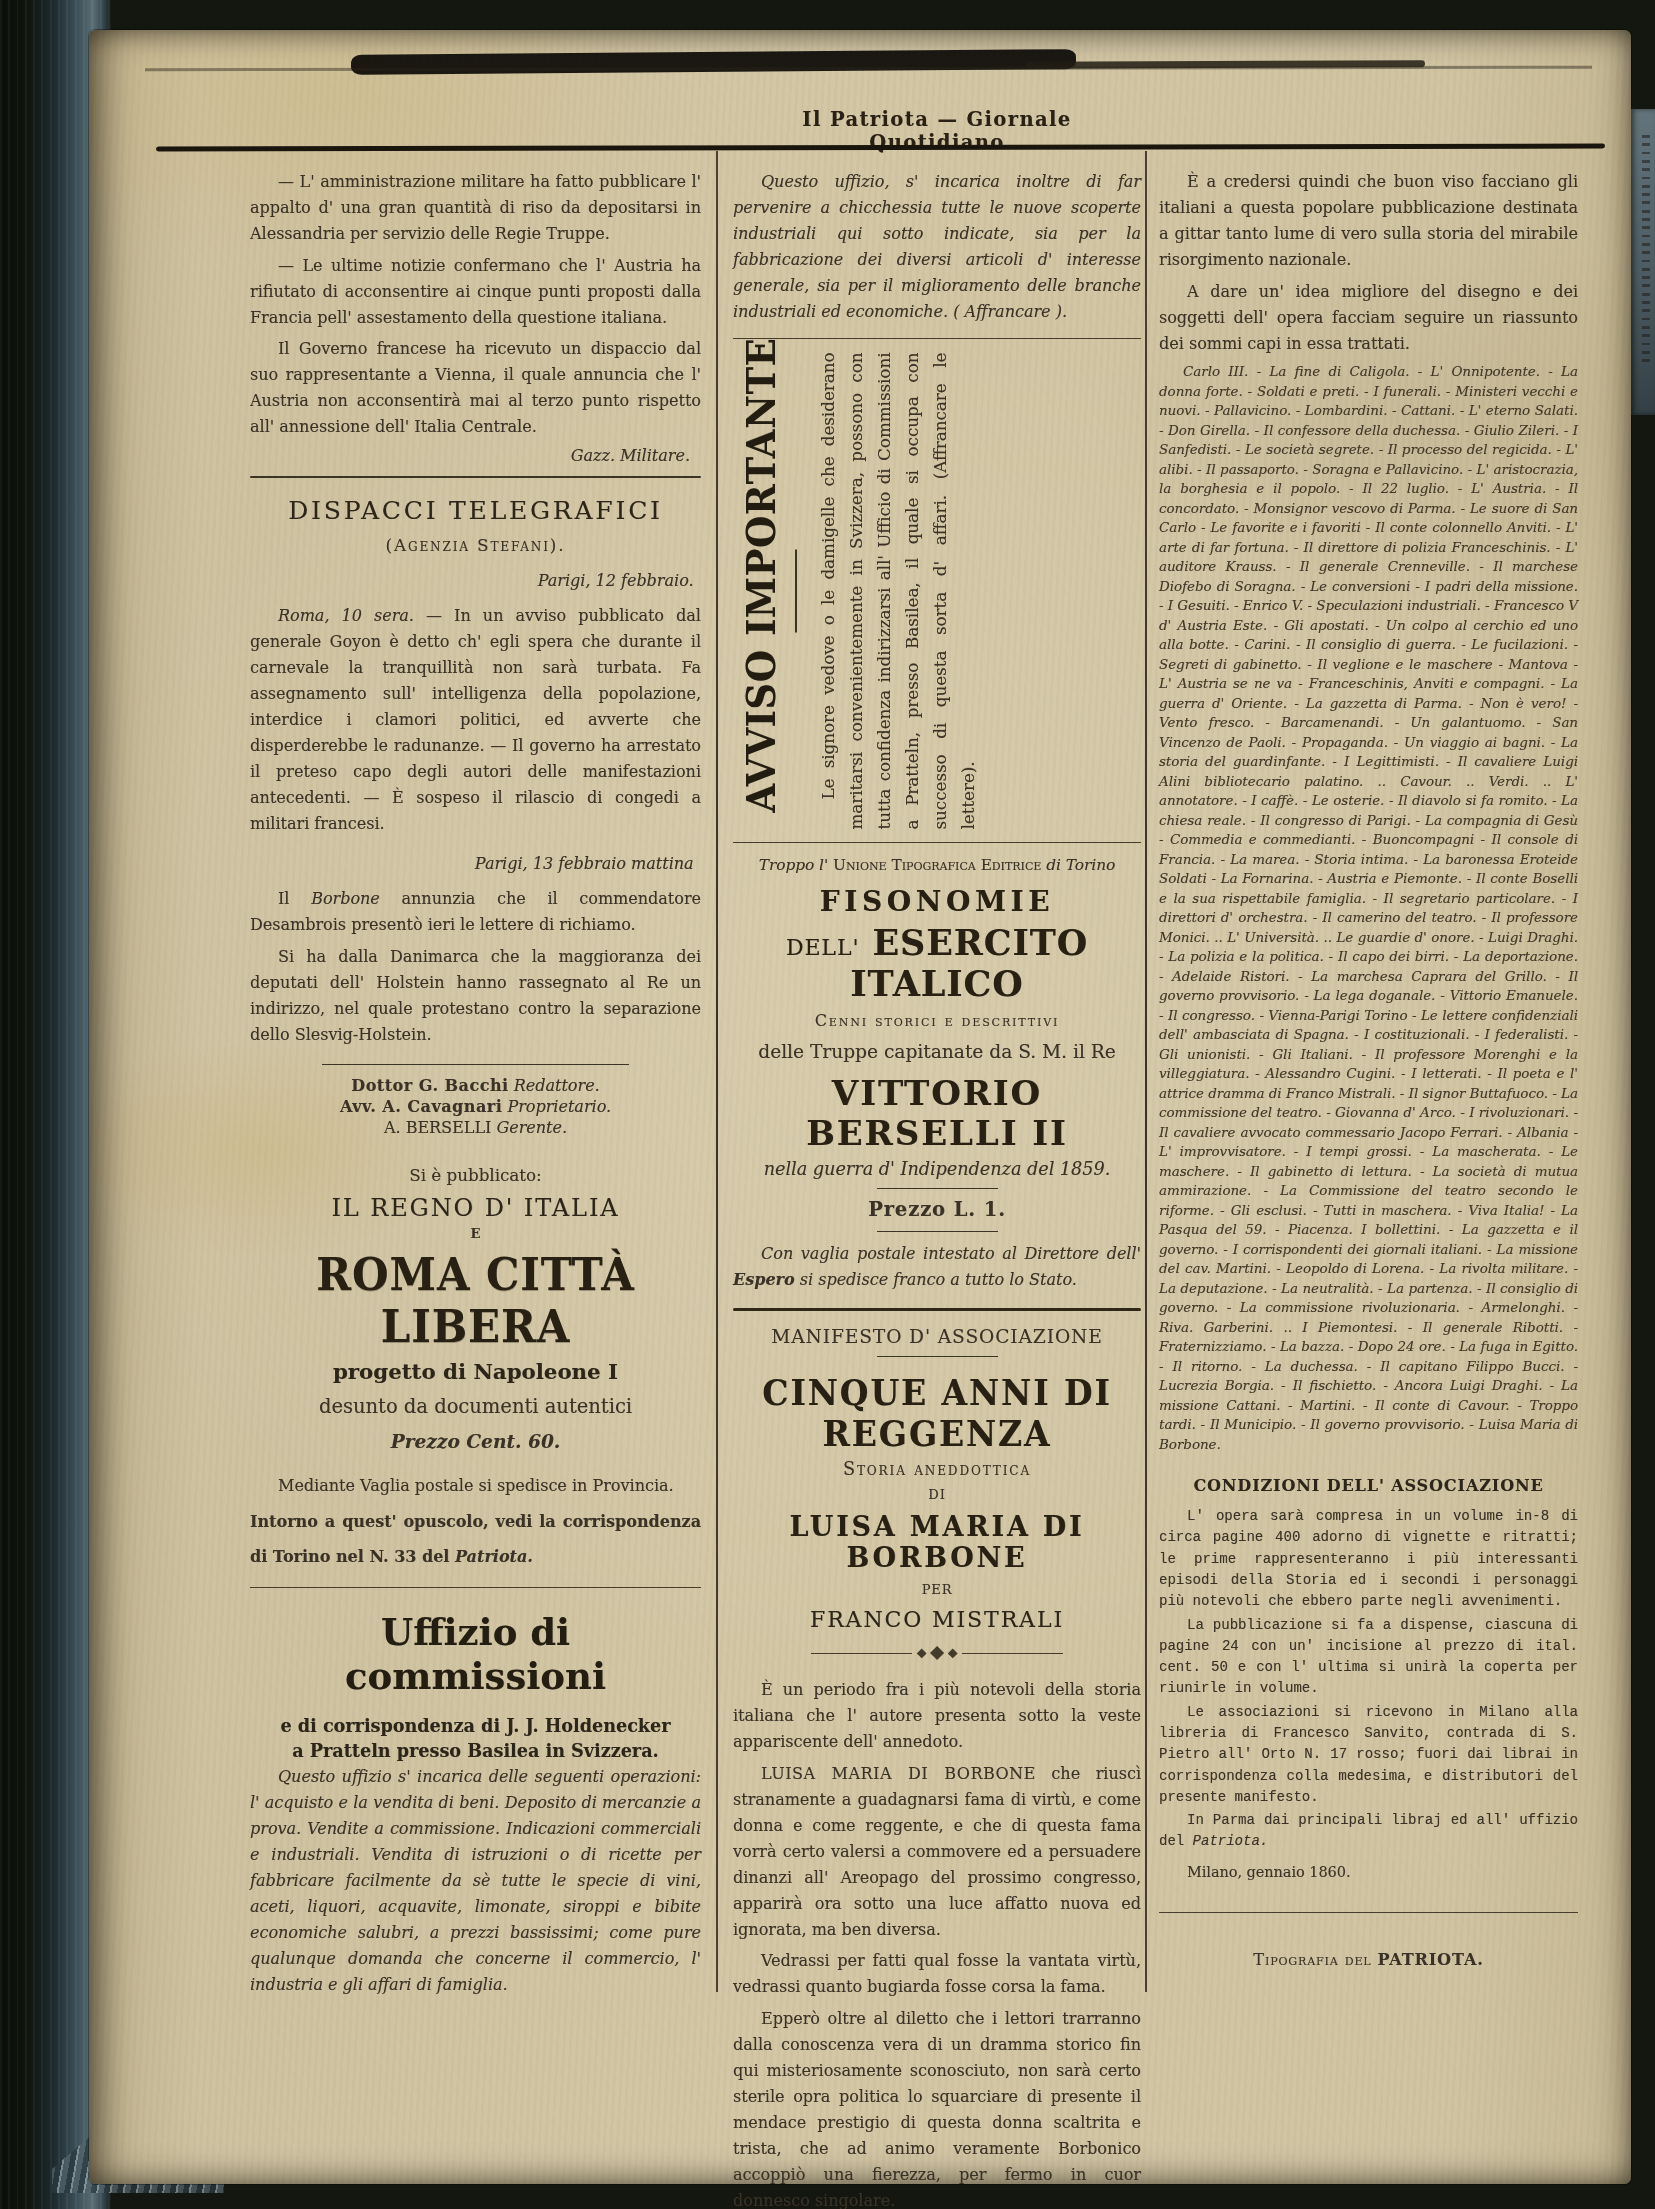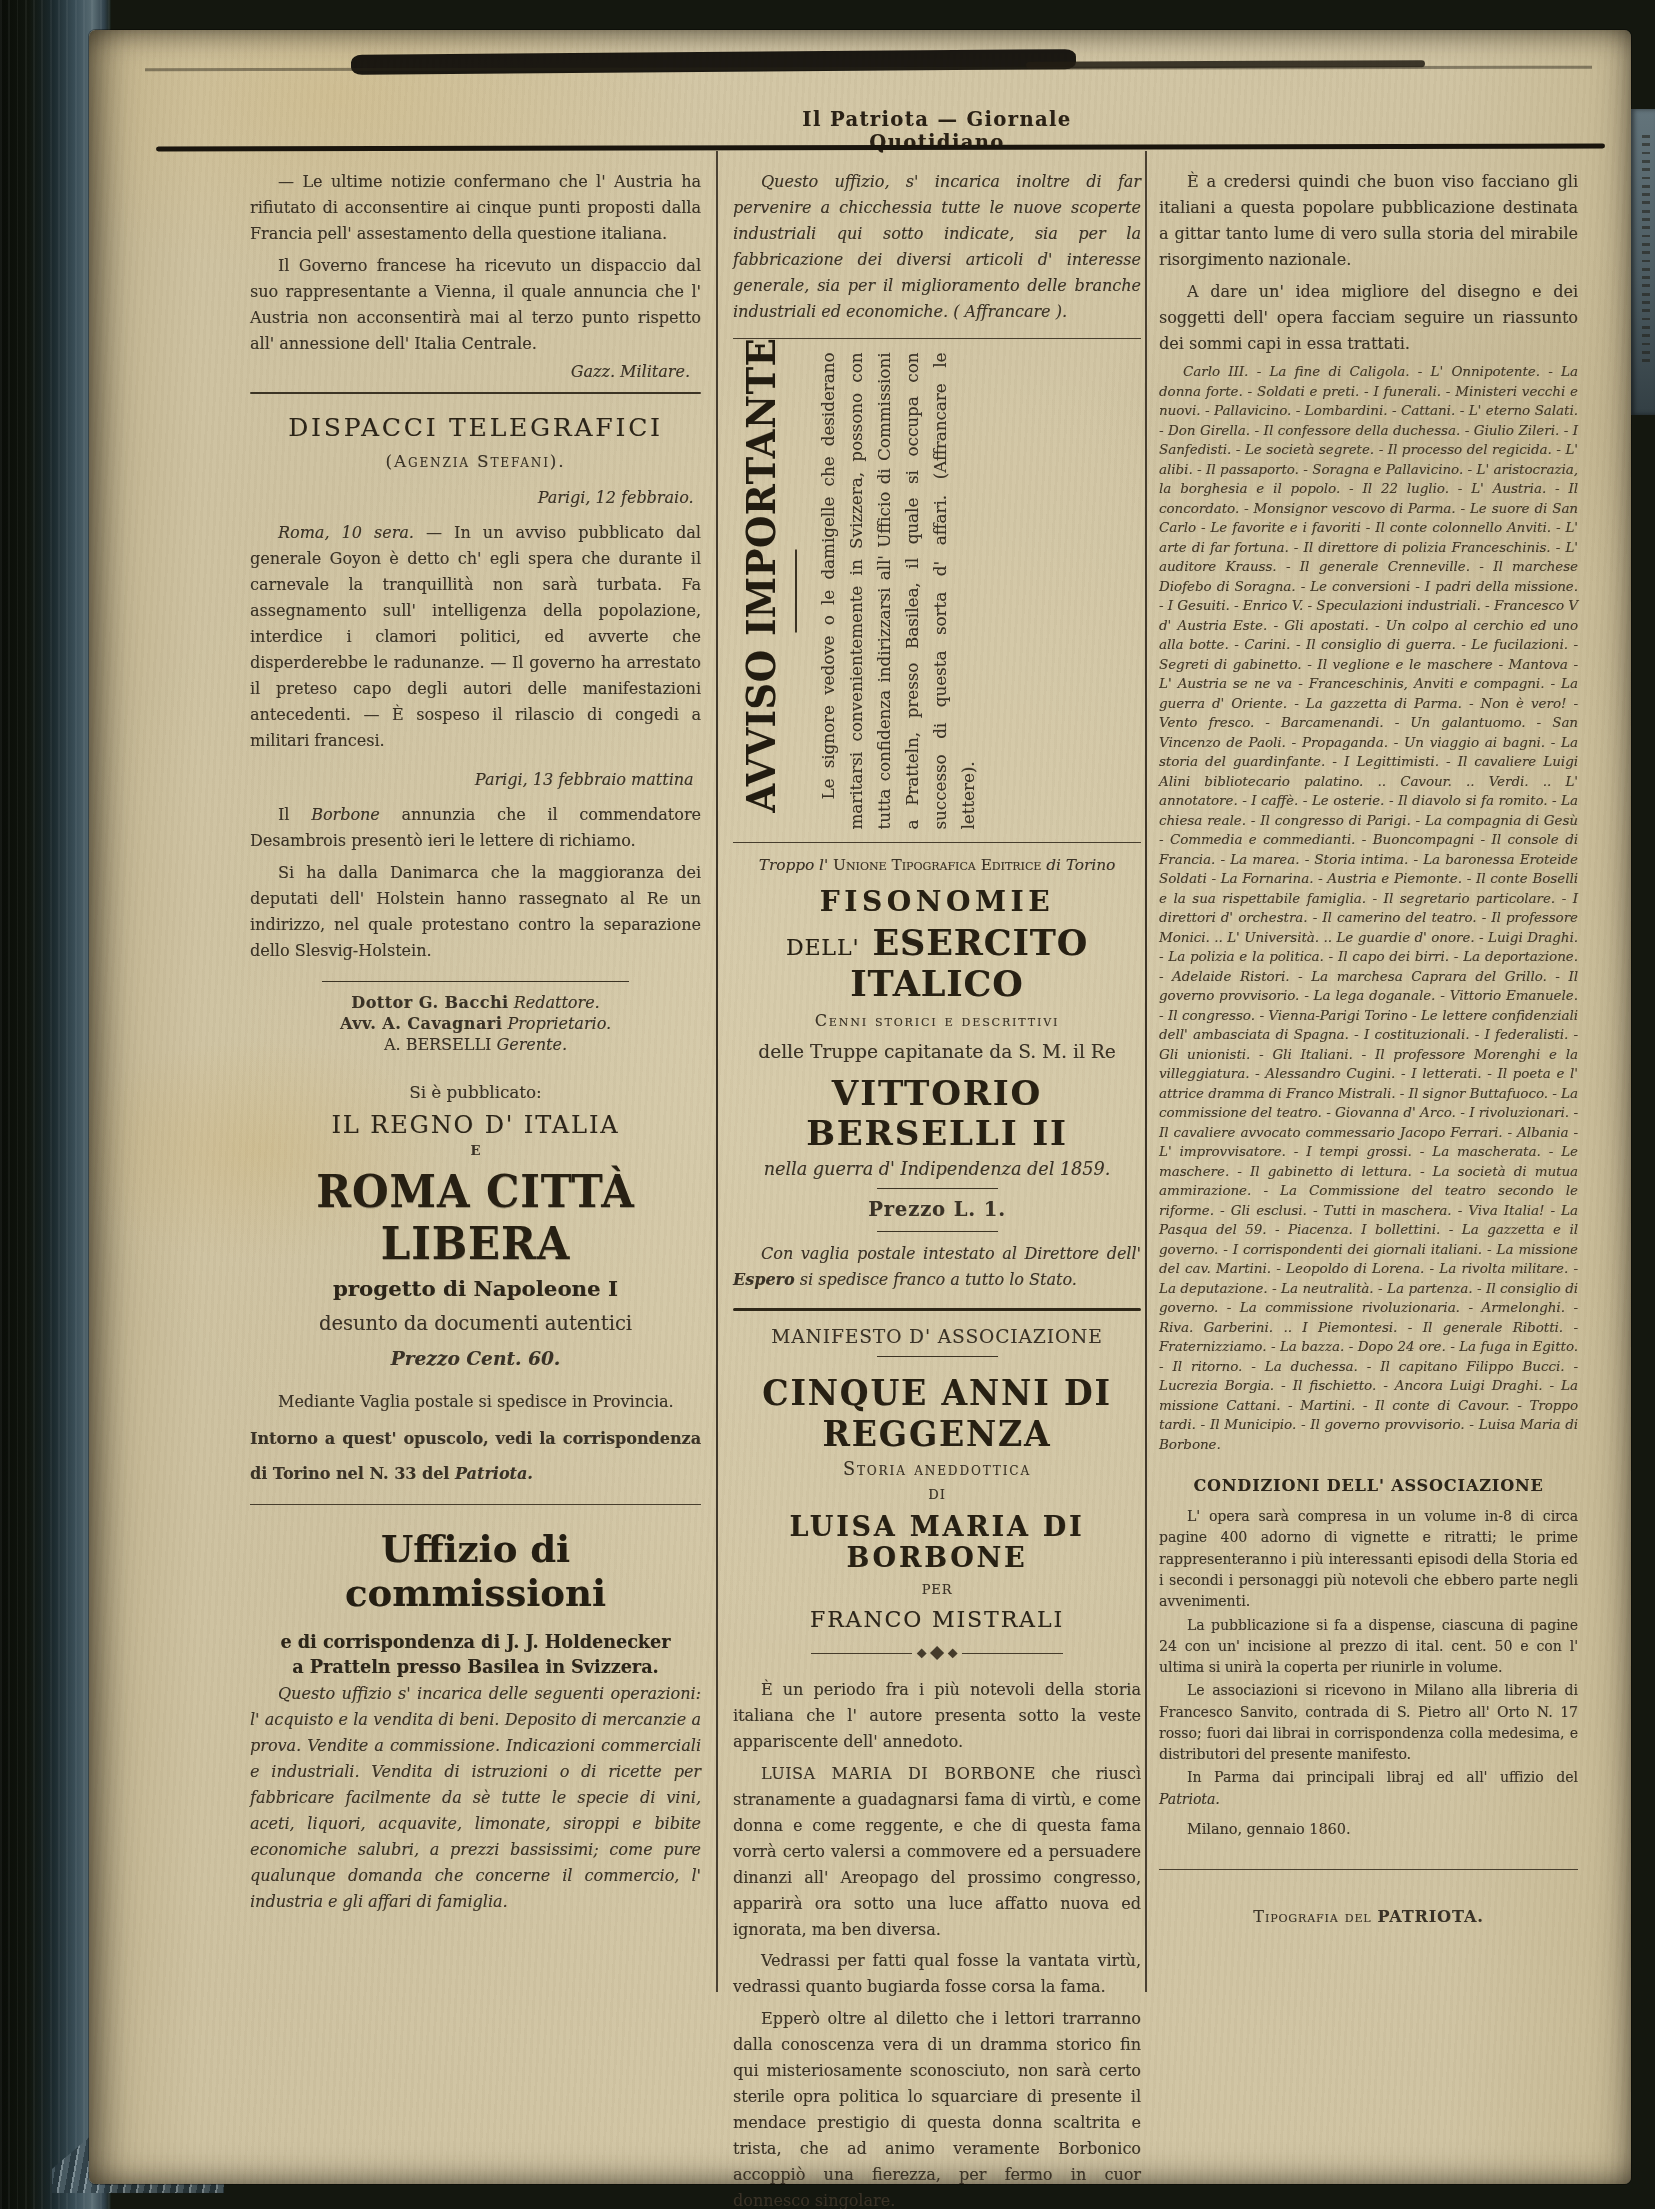--- a/index.html
+++ b/index.html
@@ -118,21 +118,21 @@
   .h-luisa{font-size:27px;font-weight:bold;text-align:center;letter-spacing:2.8px;margin:9.3px 0;color:#272013;}
   .h-franco{font-size:22px;text-align:center;letter-spacing:1.9px;margin:9.3px 0;font-weight:normal;color:#2c2519;}
   .ornament{display:flex;align-items:center;justify-content:center;gap:6.5px;width:62%;margin:16.7px auto 18.6px;}
   .ornament .line{flex:1;border-top:1.9px solid #453b2b;}
   .ornament .dmd{width:7.4px;height:7.4px;background:#453b2b;transform:rotate(45deg);}
   .ornament .dmd.big{width:10.2px;height:10.2px;}
   .caps-lead{letter-spacing:0.5px;}
   
   .summary{font-style:italic;font-size:13.4px;line-height:19.5px;text-align:justify;text-indent:24px;color:#423828;margin-top:3.7px;}
   .cond-title{font-size:16px;font-weight:bold;letter-spacing:0.9px;text-align:center;margin:22px 0 11px;color:#2c2519;}
-  .small{font-size:14px;line-height:21.3px;margin-bottom:1.9px;}
+  .small{font-size:14px;line-height:21.3px;margin-bottom:1.9px;font-family:Liberation Mono, monospace;}
   .date-line{text-indent:28px;font-size:14.4px;margin-top:11px;}
   .footer-line{text-align:center;font-size:16px;letter-spacing:0.9px;margin-top:37px;}
 </style>
 </head>
 <body>
 
 <div class="scene">
   <div class="binding"></div>
   <div class="page-edges-bottom"></div>
 
@@ -140,20 +140,21 @@
     <div class="band1"></div>
     <div class="band2"></div>
     <div class="band0"></div>
 
     <div class="masthead">Il Patriota — Giornale Quotidiano</div>
     <div class="head-rule"></div>
     <div class="vrule v1"></div>
     <div class="vrule v2"></div>
 
     <div class="col col1">
+      <p class="body indent">— L' amministrazione militare ha fatto pubblicare l' appalto d' una gran quantità di riso da depositarsi in Alessandria per servizio delle Regie Truppe.</p>
       <p class="body indent">— Le ultime notizie confermano che l' Austria ha rifiutato di acconsentire ai cinque punti proposti dalla Francia pell' assestamento della questione italiana.</p>
       <p class="body indent">Il Governo francese ha ricevuto un dispaccio dal suo rappresentante a Vienna, il quale annuncia che l' Austria non acconsentirà mai al terzo punto rispetto all' annessione dell' Italia Centrale.</p>
       <p class="source">Gazz. Militare.</p>
 
       <div class="rule-full"></div>
 
       <h2 class="h-dispacci">DISPACCI TELEGRAFICI</h2>
       <div class="agenzia">(Agenzia Stefani).</div>
       <p class="dateline">Parigi, 12 febbraio.</p>
       <p class="body indent"><span class="it">Roma, 10 sera.</span><span> — In un avviso pubblicato dal generale Goyon è detto ch' egli spera che durante il carnevale la tranquillità non sarà turbata. Fa assegnamento sull' intelligenza della popolazione, interdice i clamori politici, ed avverte che disperderebbe le radunanze. — Il governo ha arrestato il preteso capo degli autori delle manifestazioni antecedenti. — È sospeso il rilascio di congedi a militari francesi.</span></p>

